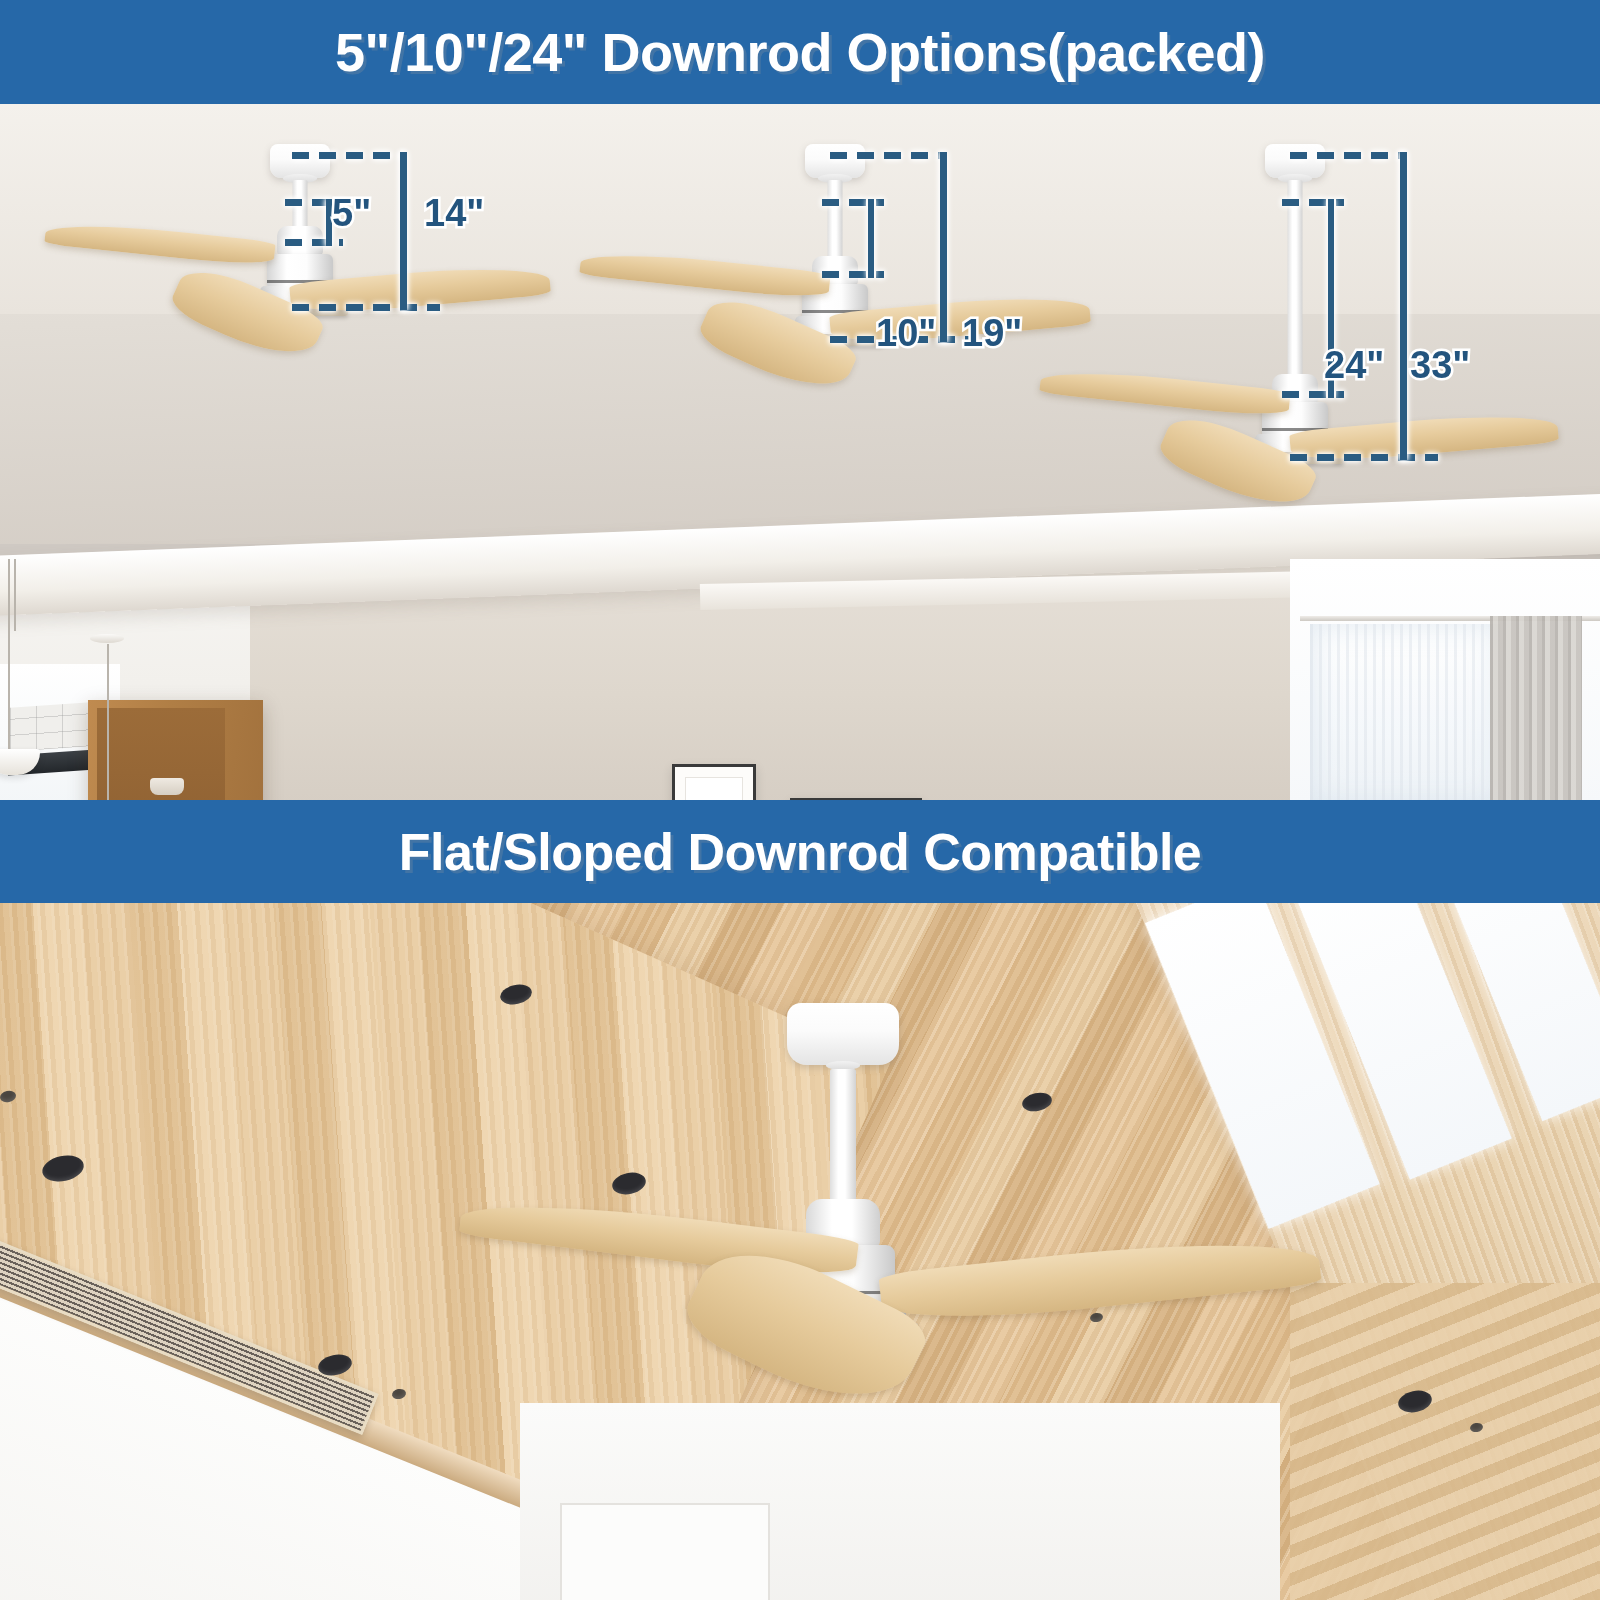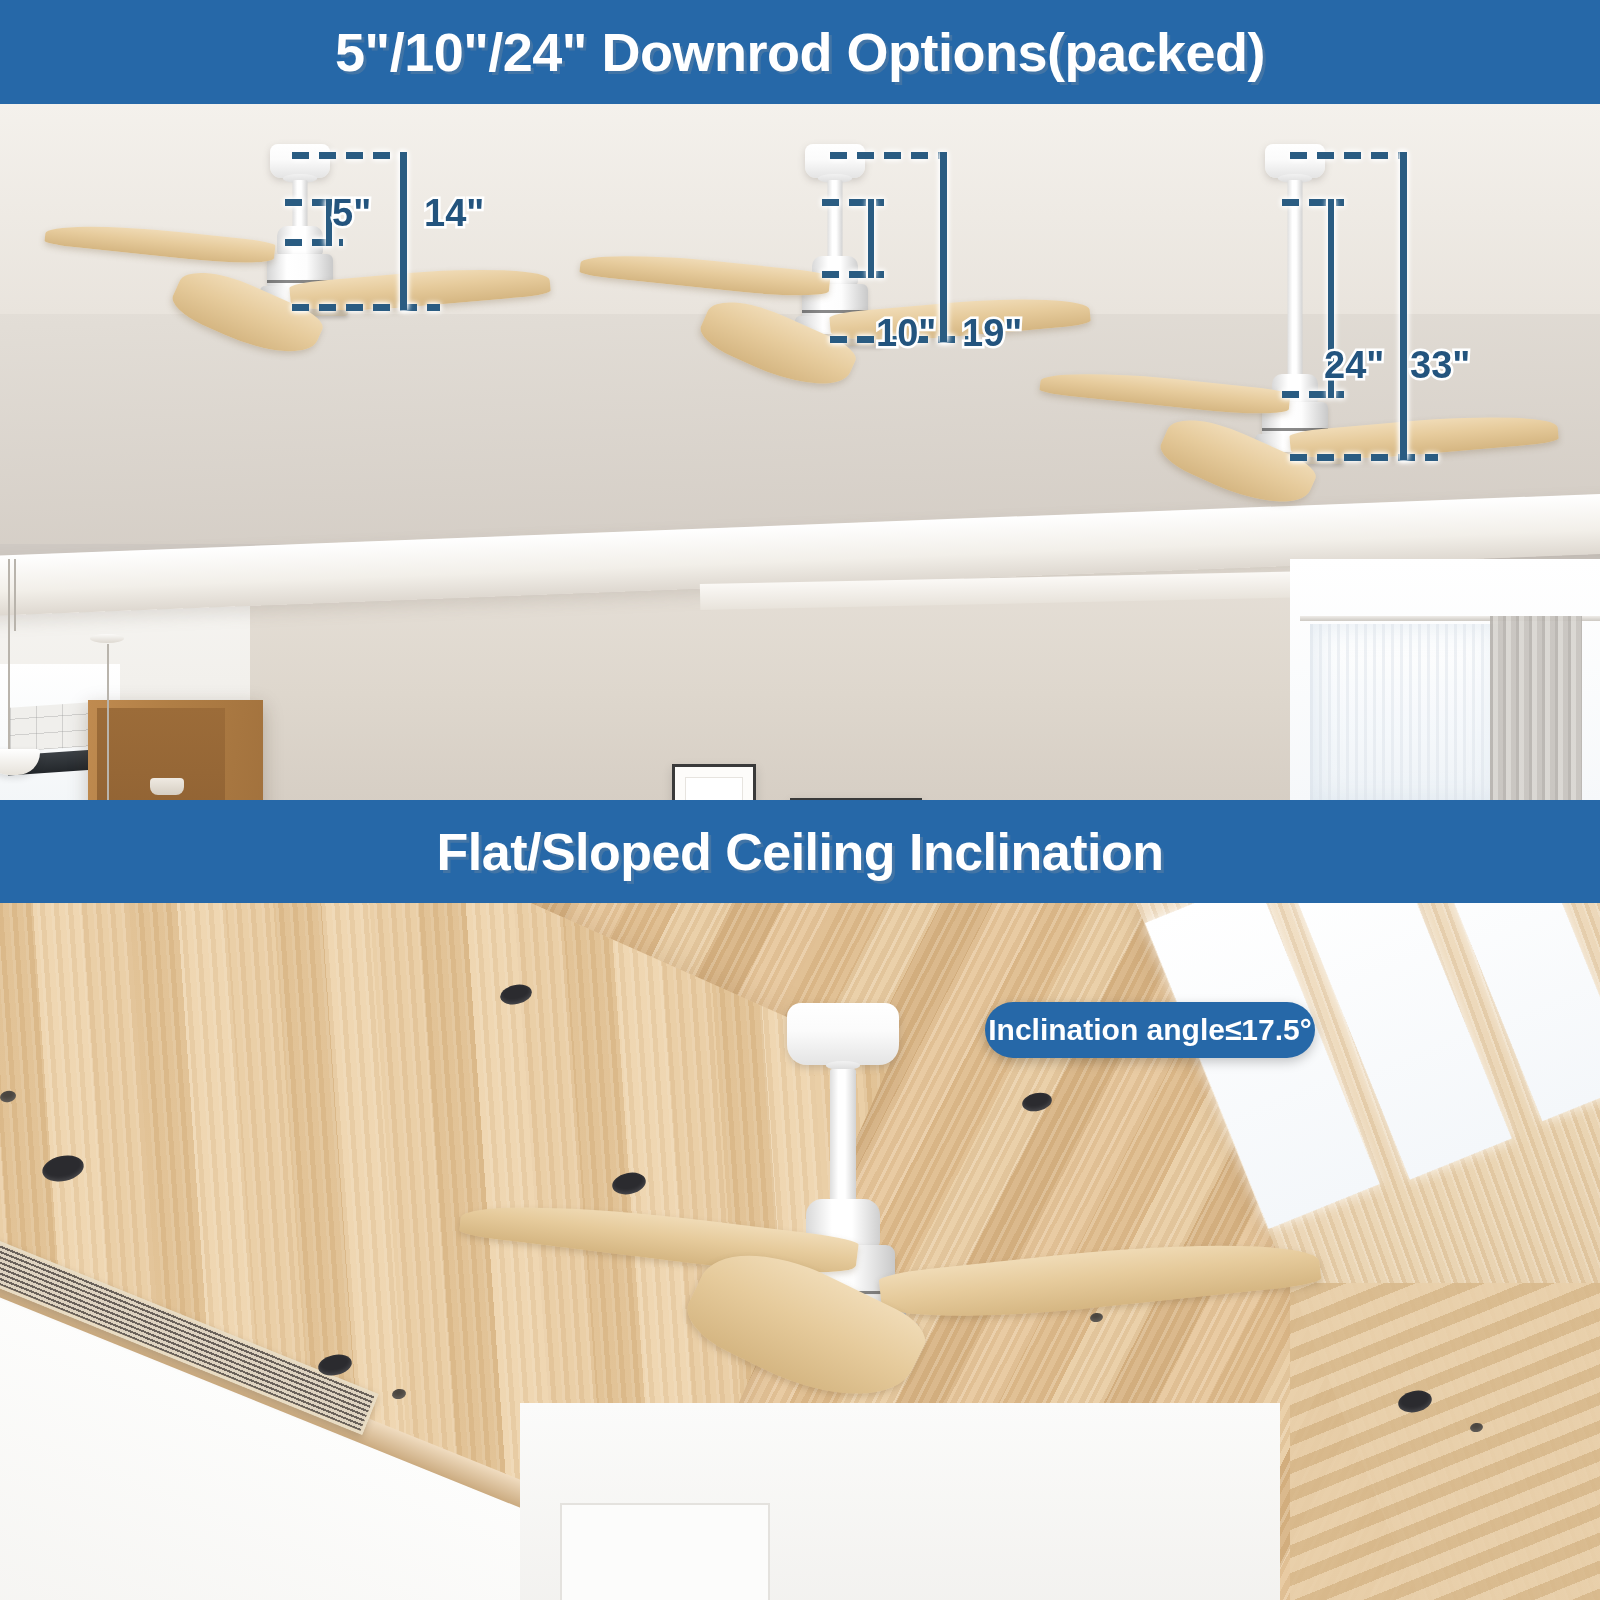--- a/index.html
+++ b/index.html
@@ -442,21 +442,21 @@
     <div class="dash-h" style="left:1282px; top:95px;  width:62px;"></div>
     <div class="dash-h" style="left:1282px; top:287px; width:62px;"></div>
     <div class="solid-v-thin" style="left:1328px; top:95px; height:199px;"></div>
     <div class="solid-v" style="left:1400px; top:48px;  height:308px;"></div>
     <div class="dim-label" style="left:1324px; top:240px; font-size:38px;">24"</div>
     <div class="dim-label" style="left:1410px; top:240px; font-size:38px;">33"</div>
 
   </div>
 
   <div class="banner" id="banner-mid">
-    <div class="banner-text">Flat/Sloped Ceiling Inclination</div>
+    <div class="banner-text">Flat/Sloped Downrod Compatible</div>
   </div>
 
   <div class="scene-bot">
 
     <div class="wood-ceiling"></div>
     <div class="wood-ceiling-2"></div>
     <div class="wall-white-bl"></div>
     <div class="wood-edge-beam"></div>
     <div class="vent"></div>
 
@@ -488,19 +488,16 @@
       <div class="neck" style="top:196px; width:74px; height:50px; border-radius:16px 16px 8px 8px;"></div>
       <div class="motor" style="top:242px; width:104px; height:54px; border-radius:9px 9px 6px 6px;"></div>
       <div class="hub" style="top:292px; width:126px; height:32px;"></div>
       <div class="plate" style="top:320px; width:150px; height:20px;"></div>
     </div>
 
     <div class="blade" style="left:460px;  top:312px; width:398px; height:44px; border-radius:62% 12% 40% 10%; transform:rotate(7deg);"></div>
     <div class="blade" style="left:880px;  top:348px; width:440px; height:56px; border-radius:12% 60% 10% 48%; transform:rotate(-6deg);"></div>
     <div class="blade" style="left:690px;  top:368px; width:230px; height:112px; border-radius:50% 18% 58% 24%; transform:rotate(26deg);"></div>
 
-    <div class="badge" style="left:985px; top:1002px; width:330px; height:56px; font-size:30px; transform:translateY(-903px);">
-      <span>Inclination angle≤17.5°</span>
-    </div>
 
   </div>
 
 </div>
 
 </body></html>

